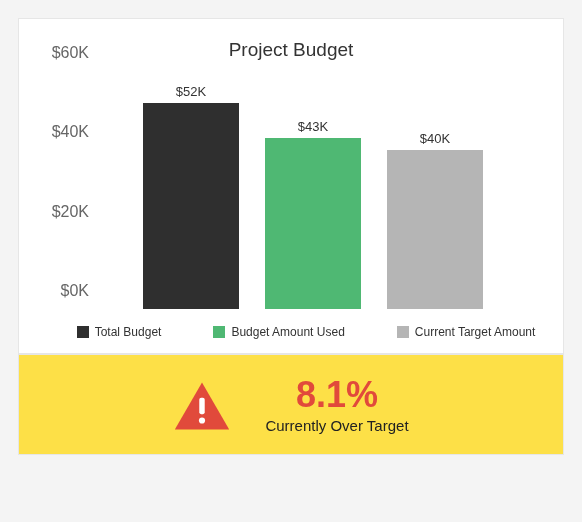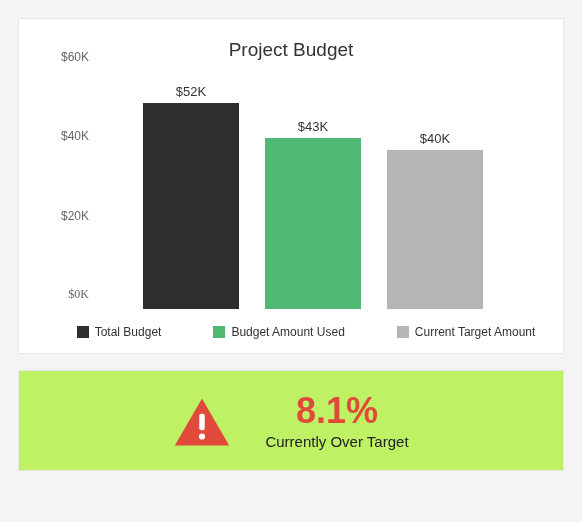--- a/index.html
+++ b/index.html
@@ -31,21 +31,21 @@
   }
   .plot {
     position: absolute;
     left: 0; right: 0; top: 0; bottom: 0;
   }
   .y-tick {
     position: absolute;
     left: -54px;
     width: 46px;
     text-align: right;
-    font-size: 12px;
+    font-size: 16px;
     color: #666;
     transform: translateY(-50%);
   }
   .bars {
     position: absolute;
     left: 0; right: 0; bottom: 0; top: 0;
     display: flex;
     justify-content: center;
     align-items: flex-end;
     gap: 26px;
@@ -78,23 +78,23 @@
     gap: 6px;
     font-size: 12px;
     color: #333;
     margin-left: 30px;
   }
   .swatch {
     width: 12px;
     height: 12px;
   }
   .status-card {
-    background: #bef264;
+    background: #fde047;
     border: 1px solid #e6e6e6;
-    margin-top: 16px;
+    margin-top: 0;
     padding: 22px 24px 20px 24px;
     display: flex;
     align-items: center;
     justify-content: center;
     gap: 34px;
   }
   .alert-icon svg {
     width: 58px;
     height: 52px;
     display: block;
@@ -115,21 +115,21 @@
   }
 </style>
 </head>
 <body>
 
 <div class="card">
   <div class="chart-title">Project Budget</div>
 
   <div class="chart-area">
     <div class="plot" id="plot">
-        <div class="y-tick" style="bottom: 0%; font-family: Liberation Serif, serif;">$0K</div>
+        <div class="y-tick" style="bottom: 0%;">$0K</div>
         <div class="y-tick" style="bottom: 33.3333%;">$20K</div>
         <div class="y-tick" style="bottom: 66.6667%;">$40K</div>
         <div class="y-tick" style="bottom: 100%;">$60K</div>
       </div>
     <div class="bars" id="bars">
         <div class="bar-wrap">
           <div class="bar-label">$52K</div>
           <div class="bar" style="height: 206.267px; background: rgb(47, 47, 47);"></div>
         </div>
         <div class="bar-wrap">

